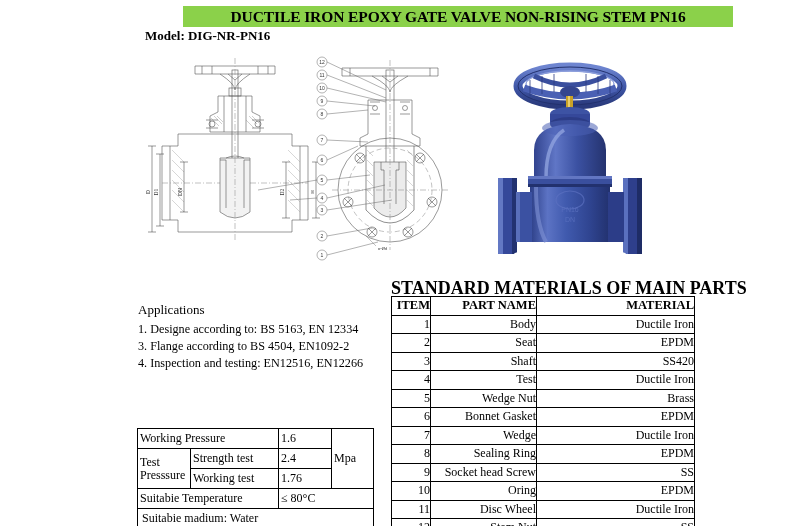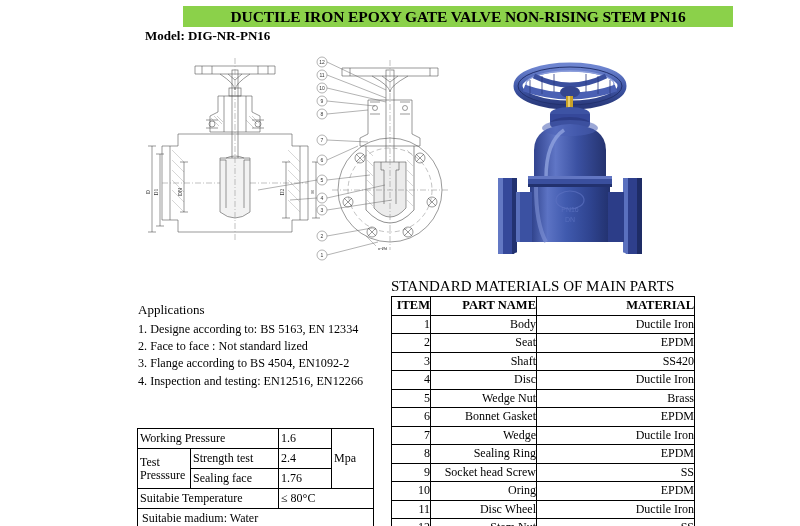--- a/index.html
+++ b/index.html
@@ -105,22 +105,22 @@
   .spec-table td.left-al {
     text-align: left;
     padding-left: 4px;
   }
 
   
   .mat-title {
     position: absolute;
     left: 391px;
     top: 278px;
-    font-weight: normal;
-    font-size: 15px;
+    font-weight: bold;
+    font-size: 18px;
     white-space: nowrap;
   }
   .mat-table {
     position: absolute;
     left: 391px;
     top: 296px;
     width: 303px;
     border-collapse: collapse;
     table-layout: fixed;
   }
@@ -371,21 +371,20 @@
     </g>
 
     <ellipse cx="98" cy="202" rx="56" ry="5" fill="#ffffff"></ellipse>
   </svg>
 </div>
 
 <div class="apps">
   <div class="apps-title">Applications</div>
   <ol>
     <li>1. Designe according to:  BS 5163, EN 12334</li>
-    <li>2. Face to face : Not standard lized</li>
     <li>3. Flange according to BS 4504, EN1092-2</li>
     <li>4. Inspection and testing: EN12516, EN12266</li>
   </ol>
 </div>
 
 <table class="spec-table">
   <colgroup>
     <col style="width:53px">
       <col style="width:88px">
       <col style="width:53px">
@@ -396,21 +395,21 @@
       <td colspan="2">Working Pressure</td>
       <td>1.6</td>
       <td rowspan="3">Mpa</td>
     </tr>
     <tr>
       <td rowspan="2">Test Presssure</td>
       <td>Strength test</td>
       <td>2.4</td>
     </tr>
     <tr>
-      <td>Sealing face</td>
+      <td>Working test</td>
       <td>1.76</td>
     </tr>
     <tr>
       <td colspan="2">Suitabie Temperature</td>
       <td colspan="2">≤ 80°C</td>
     </tr>
     <tr>
       <td colspan="4" class="left-al">Suitabie madium: Water</td>
     </tr>
   </tbody>
@@ -441,21 +440,21 @@
         <td>Seat</td>
         <td>EPDM</td>
       </tr>
       <tr>
         <td>3</td>
         <td>Shaft</td>
         <td>SS420</td>
       </tr>
       <tr>
         <td>4</td>
-        <td>Disc</td>
+        <td>Test</td>
         <td>Ductile Iron</td>
       </tr>
       <tr>
         <td>5</td>
         <td>Wedge Nut</td>
         <td>Brass</td>
       </tr>
       <tr>
         <td>6</td>
         <td>Bonnet Gasket</td>

